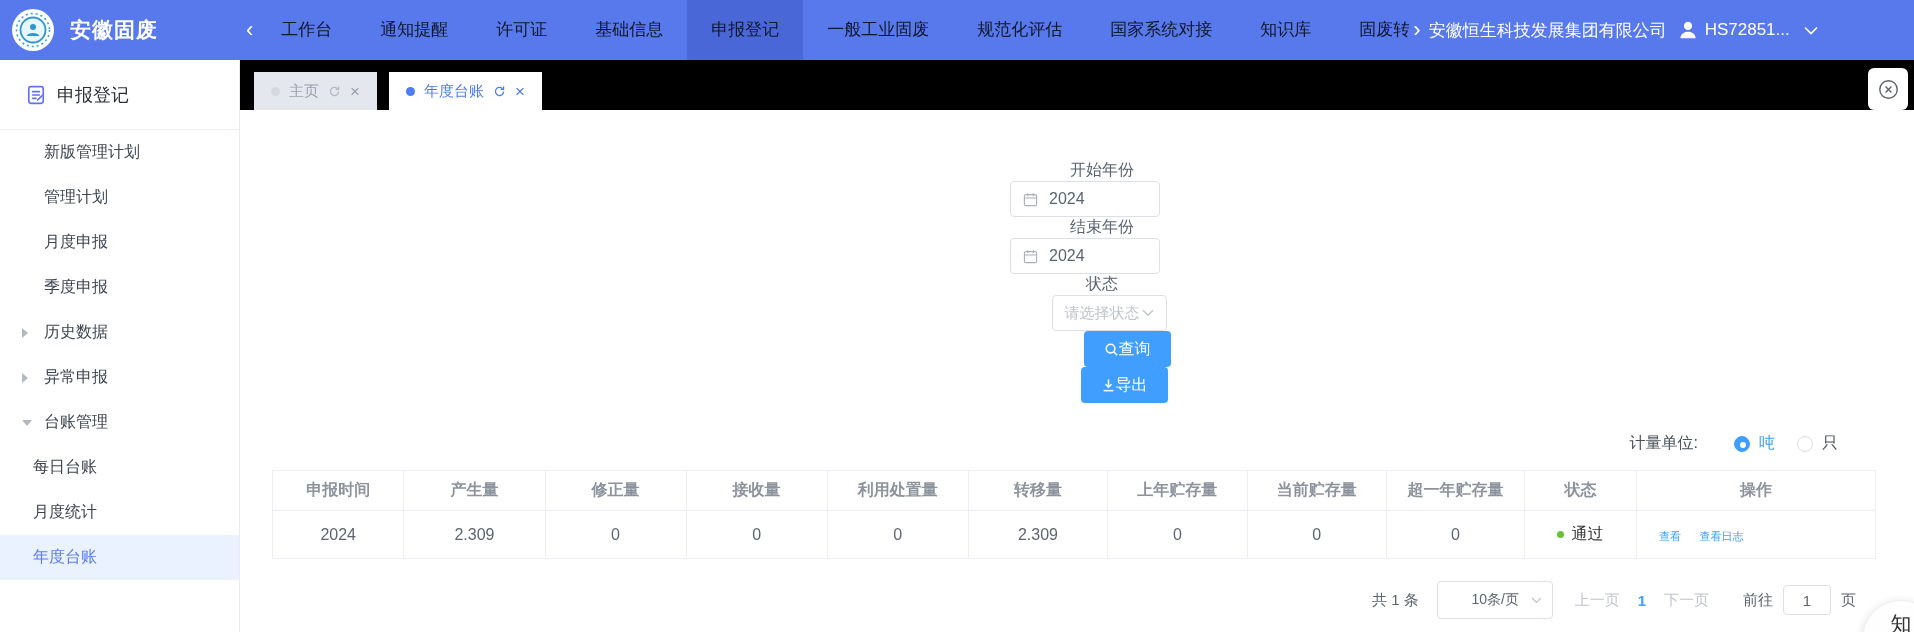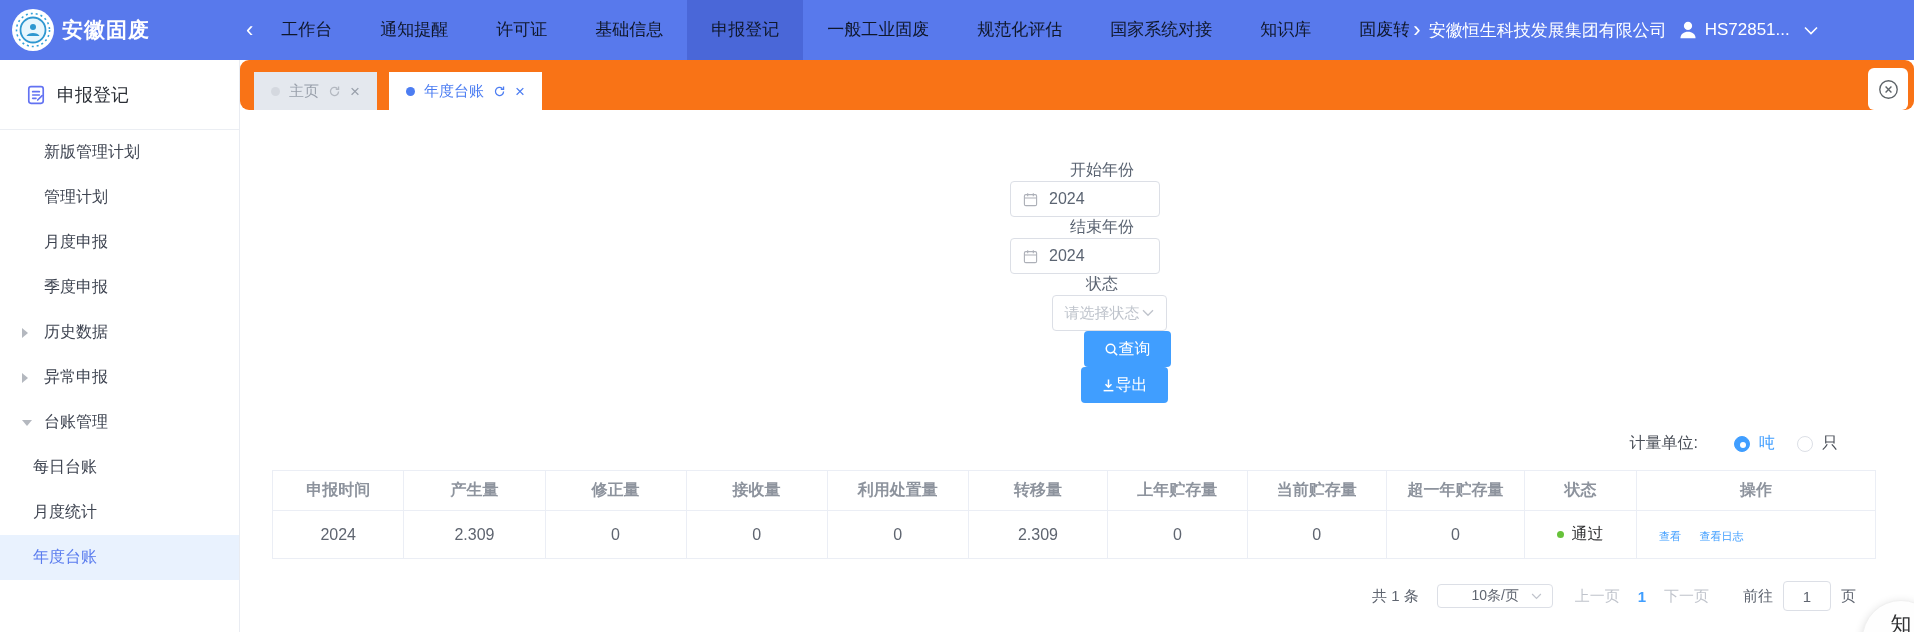--- a/index.html
+++ b/index.html
@@ -3,21 +3,21 @@
 <meta charset="utf-8">
 <style>
   * { box-sizing: border-box; }
   html,body { margin:0; padding:0; }
   body {
     width:1914px; height:632px; overflow:hidden; background:#fff;
     font-family:"Liberation Sans","DejaVu Sans",sans-serif;
   }
   
   .navbar { height:60px; background:#5879ec; display:flex; align-items:center; color:#fff; }
-  .brand { width:242px; flex:none; display:flex; align-items:center; gap:8px; padding-left:12px; }
+  .brand { width:242px; flex:none; display:flex; align-items:center; gap:16px; padding-left:12px; }
   .logo { width:42px; height:42px; flex:none; }
   .brand-name { font-size:21px; font-weight:bold; letter-spacing:1px; }
   .nav-arrow { font-size:22px; line-height:60px; padding:0 4px; cursor:pointer; flex:none; user-select:none; }
   .nav-menu { display:flex; height:60px; overflow:hidden; width:1152px; flex:none; }
   .nav-item { flex:none; line-height:60px; padding:0 24px; font-size:17px; color:#0f172a; white-space:nowrap; cursor:pointer; }
   .nav-item.active { background:#4a67d8; }
   .user-area { display:flex; align-items:center; margin-left:4px; font-size:17px; white-space:nowrap; }
   .user-area .company { margin-right:10px; }
   .user-icon { width:22px; height:22px; margin-right:6px; }
   .nav-chevron { margin-left:14px; width:14px; height:9px; }
@@ -26,21 +26,21 @@
   .sidebar { width:240px; flex:none; background:#fff; border-right:1px solid #e9ecf2; }
   .sidebar-title { height:70px; display:flex; align-items:center; gap:11px; padding-left:26px; font-size:18px; color:#2b2f36; border-bottom:1px solid #ebeef3; }
   .side-item { height:45px; display:flex; align-items:center; font-size:16px; color:#3d4350; padding-left:44px; position:relative; cursor:pointer; }
   .side-item.sub { padding-left:33px; }
   .side-item.active { background:#e9f2fe; color:#5a7cee; }
   .caret { position:absolute; left:22px; width:0; height:0; }
   .caret.right { border-left:6px solid #b4b8bf; border-top:5px solid transparent; border-bottom:5px solid transparent; }
   .caret.down { border-top:6px solid #b4b8bf; border-left:5px solid transparent; border-right:5px solid transparent; }
   
   .content { flex:1; display:flex; flex-direction:column; background:#fff; min-width:0; }
-  .tabstrip { height:50px; flex:none; background:#f97316; display:flex; align-items:flex-end; padding-left:14px; position:relative;border-radius:9px; }
+  .tabstrip { height:50px; flex:none; background:#000000; display:flex; align-items:flex-end; padding-left:14px; position:relative; }
   .tab { height:38px; display:flex; align-items:center; gap:9px; padding:0 17px; font-size:15px; cursor:pointer; }
   .tab.inactive { background:#e4e8ee; color:#99a0ab; margin-right:12px; }
   .tab.active { background:#fff; color:#4c7df2; }
   .tab-dot { width:9px; height:9px; border-radius:50%; }
   .tab.inactive .tab-dot { background:#d4d8df; }
   .tab.active .tab-dot { background:#4c7df2; }
   .tab-x { font-size:17px; line-height:1; }
   .close-all { position:absolute; right:6px; top:8px; width:40px; height:42px; background:#fff; border-radius:6px; display:flex; align-items:center; justify-content:center; cursor:pointer; }
   .page { flex:1; position:relative; }
   
@@ -67,21 +67,21 @@
   .data-table { width:1604px; margin:16px 38px 0 32px; border-collapse:collapse; table-layout:fixed; }
   .data-table th { height:40px; font-size:16px; color:#8d939d; font-weight:bold; border:1px solid #ebeef5; text-align:center; }
   .data-table td { height:48px; font-size:16px; color:#5f6570; border:1px solid #ebeef5; text-align:center; }
   .status-wrap { display:inline-flex; align-items:center; gap:7px; color:#303133; }
   .status-dot { width:7px; height:7px; border-radius:50%; background:#67c23a; }
   .cell-actions { text-align:left !important; padding-left:22px; }
   .link { color:#409eff; cursor:pointer; margin-right:14px; font-size:11px; }
   
   .pagination { display:flex; align-items:center; justify-content:flex-end; margin:22px 58px 0 0; font-size:15px; color:#5f6570; }
   .pg-total { margin-right:18px; }
-  .pg-size { width:116px; height:24px; border:1px solid #dcdfe6; border-radius:4px; display:flex; align-items:center; justify-content:center; gap:12px; font-size:14px; cursor:pointer;padding-left:24px; }
+  .pg-size { width:116px; height:38px; border:1px solid #dcdfe6; border-radius:4px; display:flex; align-items:center; justify-content:center; gap:12px; font-size:14px; cursor:pointer;padding-left:24px; }
   .pg-btn { color:#c0c4cc; margin:0 10px; cursor:default; }
   .pg-btn.prev { margin-left:22px; }
   .pg-current { color:#409eff; font-weight:bold; margin:0 8px; }
   .pg-goto { margin-left:24px; margin-right:10px;text-align:right; }
   .goto-input { width:48px; height:30px; border:1px solid #dcdfe6; border-radius:4px; text-align:center; font-size:15px; color:#5f6570; outline:none; font-family:inherit; margin-right:10px; }
   
   .float-btn { position:absolute; right:-26px; bottom:-46px; width:78px; height:78px; border-radius:50%; background:#fefefe; box-shadow:0 2px 10px rgba(0,0,0,0.14); border:1px solid #f0f0f0; font-size:21px; color:#303133; display:flex; justify-content:center; padding-top:9px; }
   svg { display:block; }
 </style>
 </head>

